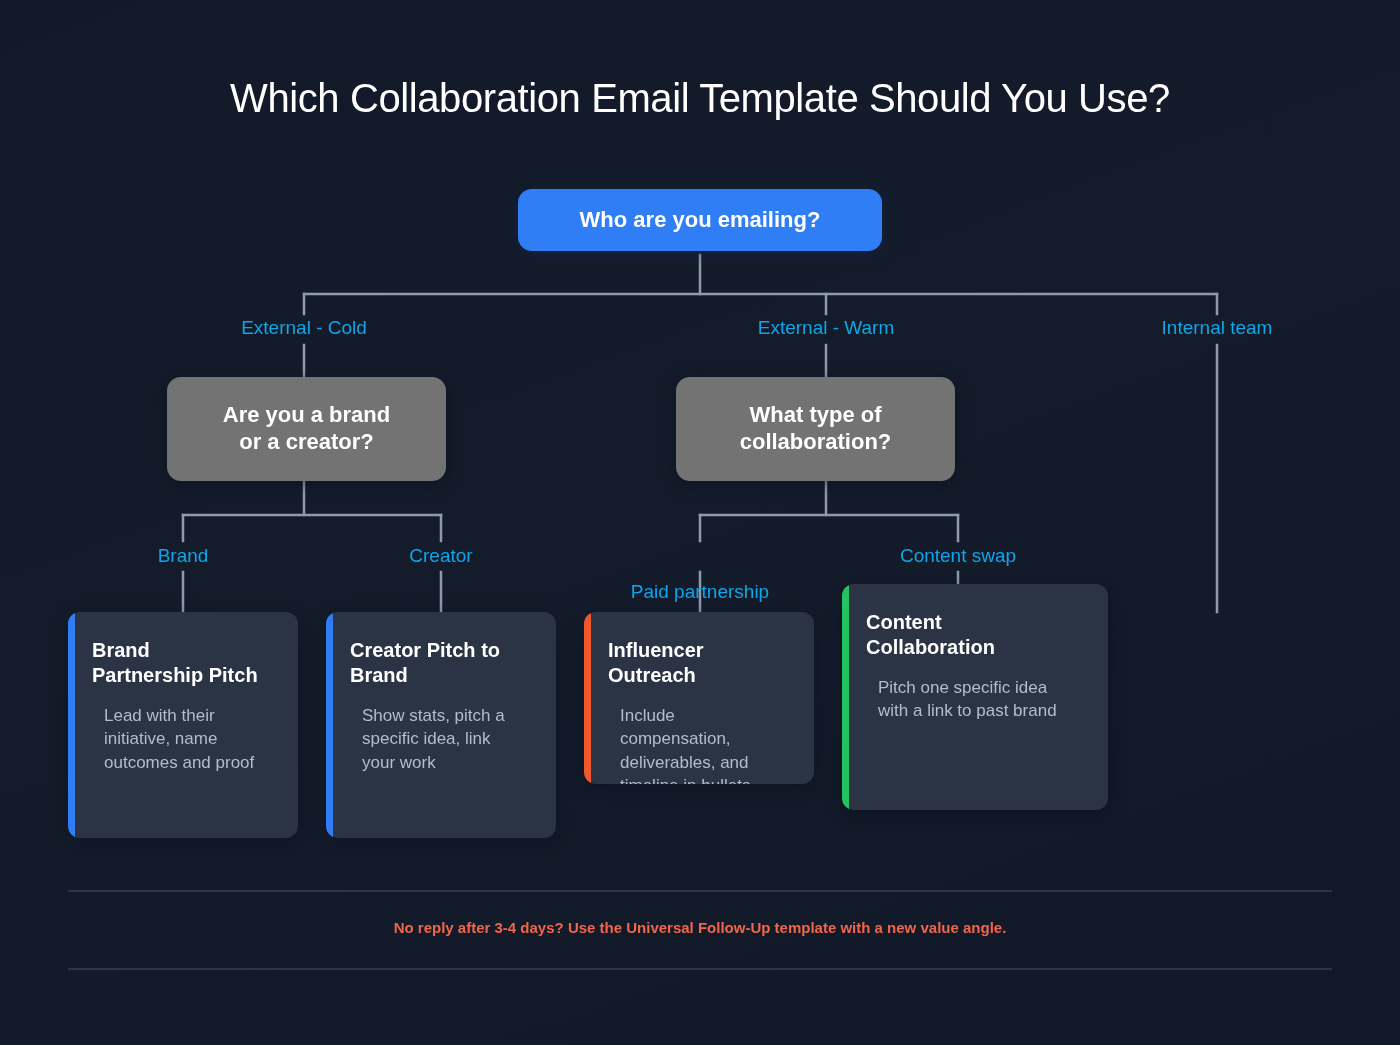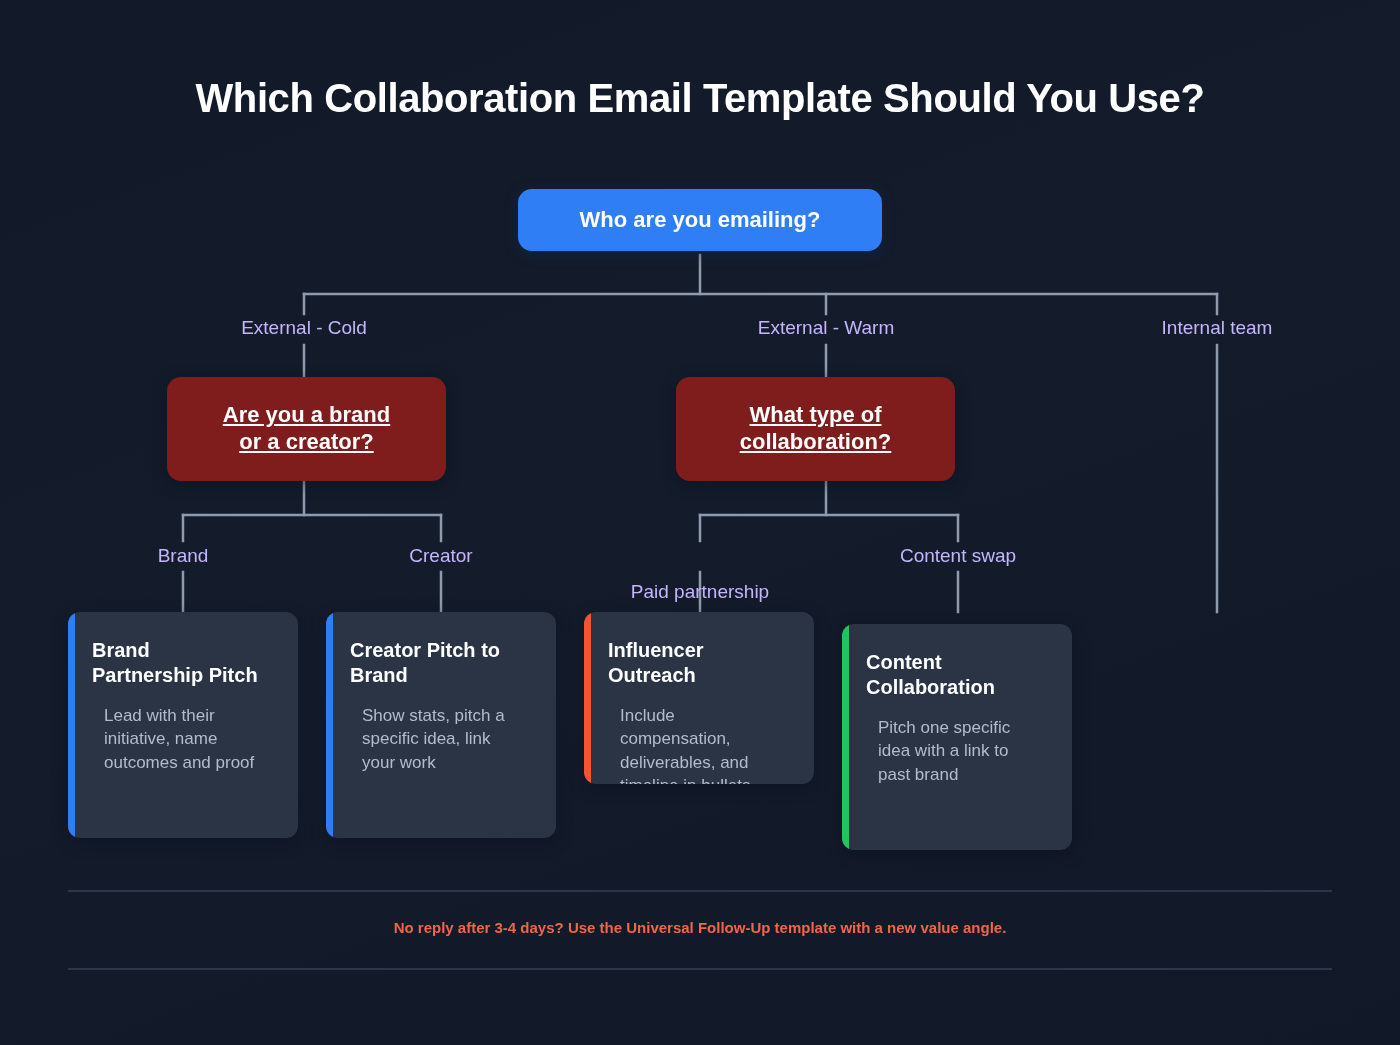--- a/index.html
+++ b/index.html
@@ -31,21 +31,21 @@
   }
 
   
   .title {
     position: absolute;
     left: 0;
     top: 76px;
     width: 1400px;
     text-align: center;
     font-size: 40px;
-    font-weight: bold;
+    font-weight: normal;
     color: #ffffff;
     letter-spacing: -0.4px;
   }
 
   
   .node {
     position: absolute;
     box-sizing: border-box;
     border-radius: 14px;
     display: flex;
@@ -55,33 +55,32 @@
     font-weight: bold;
     line-height: 1.22;
   }
   .node-root {
     background: #2f7ef5;
     color: #ffffff;
     font-size: 22px;
     box-shadow: 0 3px 14px rgba(20,40,90,0.45);
   }
   .node-decision {
-    background: #7f1d1d;
+    background: #737373;
     color: #ffffff;
     font-size: 22px;
     box-shadow: 0 3px 14px rgba(8,14,26,0.5);
-    text-decoration: underline;
   }
 
   
   .edge-label {
     position: absolute;
     text-align: center;
     font-size: 19px;
-    color: #c4b5fd;
+    color: #0ea5e9;
     white-space: nowrap;
     transform: translateX(-50%);
   }
 
   
   .card {
     position: absolute;
     box-sizing: border-box;
     background: #2a3444;
     border-radius: 12px;
@@ -206,21 +205,21 @@
 
   <div class="card" style="left:584px; top:612px; width:230px; height:172px;">
     <div class="card-accent" style="background:#f1562c;"></div>
     <div class="card-body">
       <div class="card-title">Influencer
 Outreach</div>
       <div class="card-desc">Include compensation, deliverables, and timeline in bullets</div>
     </div>
   </div>
 
-  <div class="card" style="left:842px; top:624px; width:230px; height:226px;">
+  <div class="card" style="left:842px; top:584px; width:266px; height:226px;">
     <div class="card-accent" style="background:#21c45d;"></div>
     <div class="card-body">
       <div class="card-title">Content
 Collaboration</div>
       <div class="card-desc">Pitch one specific idea with a link to past brand</div>
     </div>
   </div>
 
 
   <div class="divider" style="left:68px; top:890px; width:1264px;"></div>

